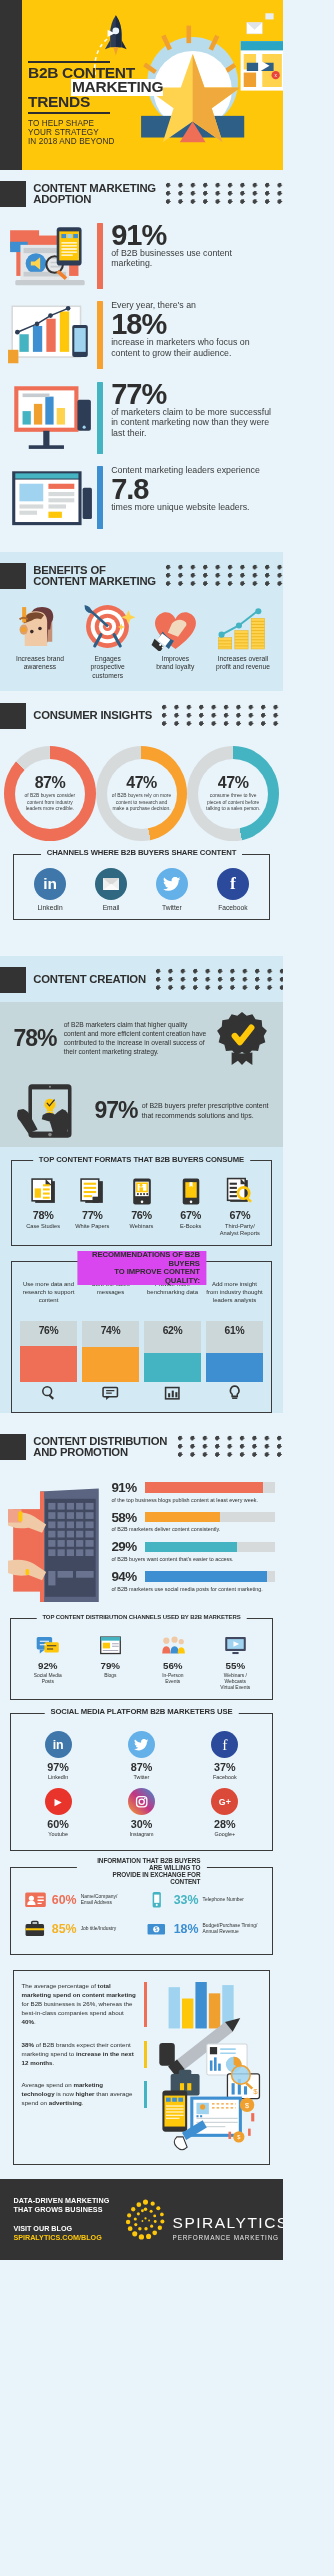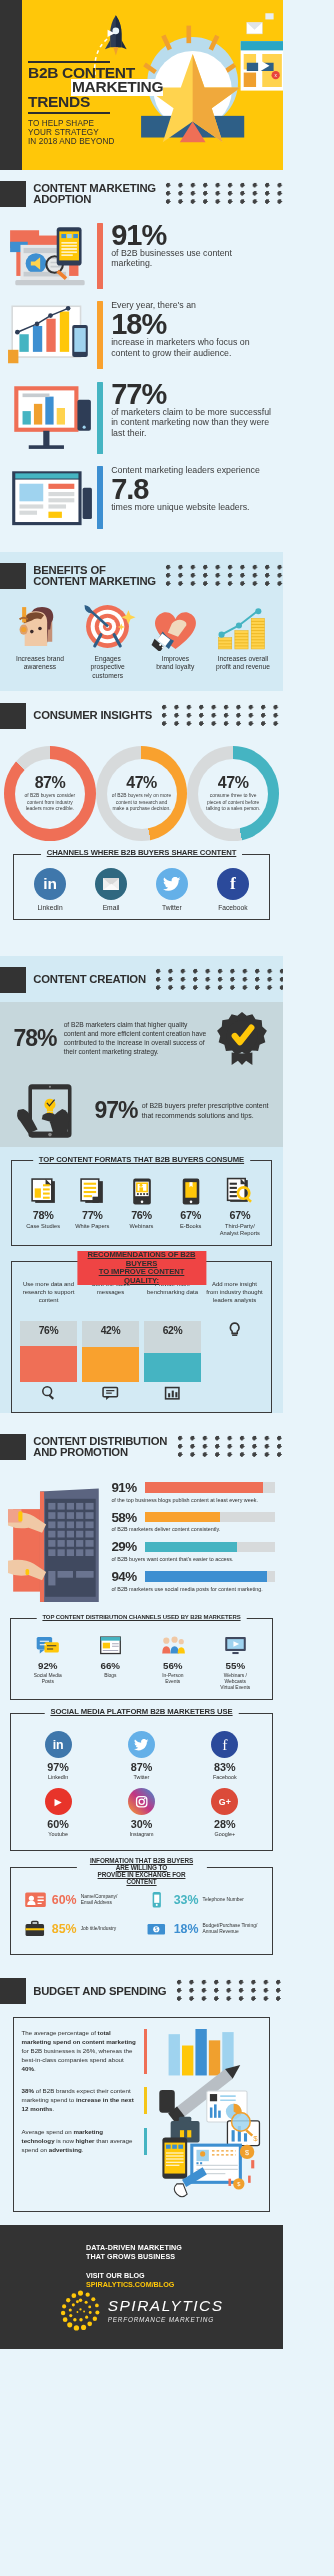--- a/index.html
+++ b/index.html
@@ -62,21 +62,21 @@
     padding:0 5.2px; }
   .donut .pct { font-family:"Liberation Sans Narrow","Liberation Sans",sans-serif;
     font-weight:bold; font-size:16px; color:#2e2e2e; line-height:1; letter-spacing:-0.5px;}
   .donut .cap { font-size:4.9px; line-height:1.3; color:#3b3b3b; margin-top:2.6px; }
 
   
   .framed { border:1px solid #3b3b3b; margin:7.2px 13.4px 4.1px; position:relative; padding:13.4px 5.2px 8.2px; }
   .framed > .cap { position:absolute; top:-5.7px; left:50%; transform:translateX(-50%);
     background:#e8f4fa; padding:0 6.2px; font-family:"Liberation Sans Narrow","Liberation Sans",sans-serif;
     font-weight:bold; font-size:7.7px; letter-spacing:-0.1px; color:#2e2e2e; text-transform:uppercase;
-    white-space:nowrap; text-align:center; line-height:1.1;text-decoration:underline;}
+    white-space:nowrap; text-align:right; line-height:1.1;}
   .framed.two > .cap { top:-11.3px; white-space:pre-line;}
   .chan { display:flex; justify-content:space-around; }
   .chan-item { text-align:center; width:52px;}
   .chan-circ { width:32px; height:32px; border-radius:50%; margin:0 auto 4.1px;
     display:flex; align-items:center; justify-content:center; color:#fff; font-weight:bold; }
   .chan-lbl { font-size:6.7px; color:#2e2e2e; }
 
   
   .creation { background:#d3eaf4;margin-top:21px; }
   .band { background:#c6d7dc; padding:8.2px 13.4px; display:flex; align-items:center; gap:7.2px;}
@@ -140,26 +140,26 @@
   .budget { background:#e8f4fa; }
   .bud-box { border:1px solid #3b3b3b; margin:3.1px 13.4px 13.4px; display:flex; padding:11.3px 7.2px;}
   .bud-left { flex:1; display:flex; flex-direction:column; gap:13.4px; padding-right:3.1px;}
   .bud-item { display:flex; gap:6.2px; }
   .bud-txt { font-size:6.2px; line-height:1.45; color:#2e2e2e; flex:1;}
   .bud-txt b { font-weight:bold; }
   .bud-bar { width:3.6px; flex:none; }
   .bud-art { width:111px; flex:none;}
 
   
-  .footer { background:#333333; padding:17.5px 13.4px; display:flex; align-items:center;flex-direction:column; }
+  .footer { background:#333333; padding:17.5px 13.4px; display:flex; align-items:center; }
   .f-left { flex:none; width:111px; color:#fff; }
   .f-h { font-weight:bold; font-size:7.2px; line-height:1.3; letter-spacing:0.1px;}
   .f-v { font-weight:bold; font-size:7.2px; margin-top:9.3px;}
   .f-u { font-weight:bold; font-size:7.2px; color:#ffc709;}
-  .f-right { flex:1; display:flex; align-items:center; gap:5.2px; justify-content:flex-end;font-style:italic;}
+  .f-right { flex:1; display:flex; align-items:flex-end; gap:5.2px; justify-content:flex-end;}
   .f-brand { color:#fff; }
   .f-b1 { font-size:15.5px; letter-spacing:1.5px; line-height:1; }
   .f-b2 { font-size:6.4px; letter-spacing:0.8px; margin-top:2.6px; color:#e8e8e8;}
 </style>
 </head>
 <body>
 
 <div class="page">
 
   <div class="hero">
@@ -595,41 +595,41 @@
                 </svg>
             </div>
             <div class="fmt-pct">67%</div>
             <div class="fmt-lbl" style="white-space:pre-line">Third-Party/
 Analyst Reports</div>
           </div>
         </div>
       </div>
 
       <div class="framed two" style="margin:15.5px 11.3px 10.3px;padding-top:16.5px">
-        <div class="cap" style="background:#ef4444">RECOMMENDATIONS OF B2B BUYERS
+        <div class="cap" style="background:#d946ef">RECOMMENDATIONS OF B2B BUYERS
 TO IMPROVE CONTENT QUALITY:</div>
         <div class="rec-grid">
           <div class="rec">
             <div class="rec-lbl">Use more data and  research to support content</div>
             <div class="rec-col">
               <div class="rec-fill" id="rf0" style="background: rgb(239, 111, 86); height: 59.28%;"></div>
               <div class="rec-pct">76%</div>
             </div>
             <div class="rec-ico">
               <svg width="15.5" height="15.5" viewBox="0 0 30 30">
                   <circle cx="12" cy="12" r="8.5" fill="none" stroke="#333" stroke-width="3"></circle>
                   <rect x="17" y="18" width="11" height="4" fill="#333" transform="rotate(42 17 18)"></rect>
                 </svg>
             </div>
           </div>
           <div class="rec">
             <div class="rec-lbl">Curb the sales messages</div>
             <div class="rec-col">
               <div class="rec-fill" id="rf1" style="background: rgb(249, 161, 46); height: 57.72%;"></div>
-              <div class="rec-pct">42%</div>
+              <div class="rec-pct">74%</div>
             </div>
             <div class="rec-ico">
               <svg width="16.5" height="14.4" viewBox="0 0 32 28">
                   <rect x="2" y="3" width="28" height="18" rx="2" fill="none" stroke="#333" stroke-width="3"></rect>
                   <polygon points="8,21 8,27 15,21" fill="#333"></polygon>
                   <g stroke="#333" stroke-width="2.5">
                     <path d="M8 9h16M8 14h11"></path>
                   </g>
                 </svg>
             </div>
@@ -644,20 +644,24 @@
               <svg width="16.5" height="14.4" viewBox="0 0 32 28">
                   <rect x="3" y="3" width="26" height="22" fill="none" stroke="#333" stroke-width="3"></rect>
                   <rect x="8" y="14" width="4" height="8" fill="#333"></rect>
                   <rect x="15" y="9" width="4" height="13" fill="#333"></rect>
                   <rect x="22" y="12" width="4" height="10" fill="#333"></rect>
                 </svg>
             </div>
           </div>
           <div class="rec">
             <div class="rec-lbl">Add more insight from industry thought leaders analysts</div>
+            <div class="rec-col">
+              <div class="rec-fill" id="rf3" style="background: rgb(61, 143, 209); height: 47.58%;"></div>
+              <div class="rec-pct">61%</div>
+            </div>
             <div class="rec-ico">
               <svg width="13.4" height="15.5" viewBox="0 0 26 30">
                   <path d="M13 2 a9 9 0 0 1 5 16 v4 h-10 v-4 a9 9 0 0 1 5-16z" fill="none" stroke="#333" stroke-width="3"></path>
                   <rect x="8" y="24" width="10" height="3" fill="#333"></rect>
                 </svg>
             </div>
           </div>
         </div>
       </div>
     </div>
@@ -784,21 +788,21 @@
           <div class="tc-ico">
             <svg width="25" height="20.6" viewBox="0 0 48 40">
                 <rect x="5" y="4" width="38" height="32" fill="#fff" stroke="#333" stroke-width="2.5"></rect>
                 <rect x="5" y="4" width="38" height="7" fill="#45b4c2"></rect>
                 <rect x="9" y="15" width="14" height="11" fill="#ffc709"></rect>
                 <g stroke="#aab" stroke-width="2">
                   <path d="M27 17h13M27 22h13M9 30h30"></path>
                 </g>
               </svg>
           </div>
-          <div class="tc-pct">66%</div>
+          <div class="tc-pct">79%</div>
           <div class="tc-lbl" style="white-space:pre-line">Blogs</div>
         </div>
         <div class="tc">
           <div class="tc-ico">
             <svg width="25" height="20.6" viewBox="0 0 48 40">
                 <circle cx="12" cy="11" r="6" fill="#f0c9a6"></circle>
                 <path d="M4 36 q0-14 8-14 q8 0 8 14z" fill="#ef6f56"></path>
                 <circle cx="28" cy="9" r="6" fill="#f0c9a6"></circle>
                 <path d="M20 36 q0-14 8-14 q8 0 8 14z" fill="#3d8fd1"></path>
                 <circle cx="41" cy="13" r="5" fill="#f0c9a6"></circle>
@@ -838,21 +842,21 @@
           <div class="sm-circ" style="background:#64b0e8">
             <svg width="14.4" height="12" viewBox="0 0 34 28">
                 <path d="M34 3.3a13 13 0 0 1-3.9 1.1A7 7 0 0 0 33.1.5a13.6 13.6 0 0 1-4.3 1.7A6.8 6.8 0 0 0 17 8.4 19.3 19.3 0 0 1 2.3 1 6.8 6.8 0 0 0 4.4 10 6.7 6.7 0 0 1 1.3 9.2 6.8 6.8 0 0 0 6.8 15.9a6.9 6.9 0 0 1-3.1.1 6.8 6.8 0 0 0 6.4 4.7A13.7 13.7 0 0 1 0 23.6 19.3 19.3 0 0 0 10.7 26.8c12.8 0 19.8-10.6 19.8-19.8V6.1A14 14 0 0 0 34 3.3z" fill="#fff"></path>
               </svg>
           </div>
           <div class="sm-pct">87%</div>
           <div class="sm-lbl">Twitter</div>
         </div>
         <div class="sm">
           <div class="sm-circ" style="background:#2b4a9b;color:#fff;font-size:15.5px;font-family:'Liberation Serif',serif">f</div>
-          <div class="sm-pct">83%</div>
+          <div class="sm-pct">37%</div>
           <div class="sm-lbl">Facebook</div>
         </div>
         <div class="sm">
           <div class="sm-circ" style="background:#e8342a;color:#fff;font-size:9.3px">▶</div>
           <div class="sm-pct">60%</div>
           <div class="sm-lbl">Youtube</div>
         </div>
         <div class="sm">
           <div class="sm-circ" style="background:linear-gradient(45deg,#f9a12e,#c13584,#3d8fd1)">
             <svg width="13.4" height="13.4" viewBox="0 0 26 26">
@@ -923,25 +927,20 @@
           </div>
           <div class="info-pct" style="color:#3d8fd1">18%</div>
           <div class="info-lbl" style="white-space:pre-line">Budget/Purchase Timing/
 Annual Revenue</div>
         </div>
       </div>
     </div>
   </div>
 
   <div class="budget">
-    <div class="sec-head">
-      <div class="sec-sq"></div>
-      <div class="sec-title">BUDGET AND SPENDING</div>
-      <div class="dots"></div>
-    </div>
 
     <div class="bud-box">
       <div class="bud-left">
         <div class="bud-item">
           <div class="bud-txt" id="bt0">The average percentage of <b>total marketing spend on content marketing</b> for B2B businesses is 26%, whereas the best-in-class companies spend about <b>40%</b>.</div>
           <div class="bud-bar" style="background:#ef6f56"></div>
         </div>
         <div class="bud-item">
           <div class="bud-txt" id="bt1"><b>38%</b> of B2B brands expect their content marketing spend to <b>increase in the next 12 months</b>.</div>
           <div class="bud-bar" style="background:#f5c518"></div>

